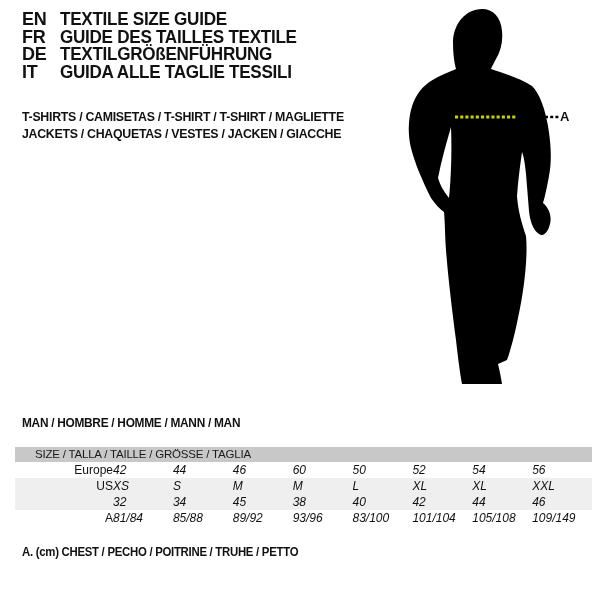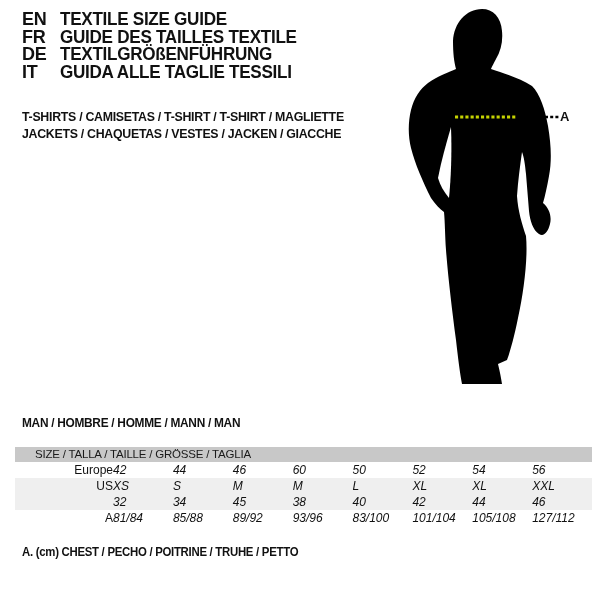--- a/index.html
+++ b/index.html
@@ -171,19 +171,19 @@
 
     <div class="t-row">
       <span class="t-label">A</span>
       <span class="t-cell">81/84</span>
       <span class="t-cell">85/88</span>
       <span class="t-cell">89/92</span>
       <span class="t-cell">93/96</span>
       <span class="t-cell">83/100</span>
       <span class="t-cell">101/104</span>
       <span class="t-cell">105/108</span>
-      <span class="t-cell">127/112</span>
+      <span class="t-cell">109/149</span>
     </div>
   </div>
 
   <div class="footnote">A. (cm) CHEST / PECHO / POITRINE / TRUHE / PETTO</div>
 
 </div>
 
 </body></html>

